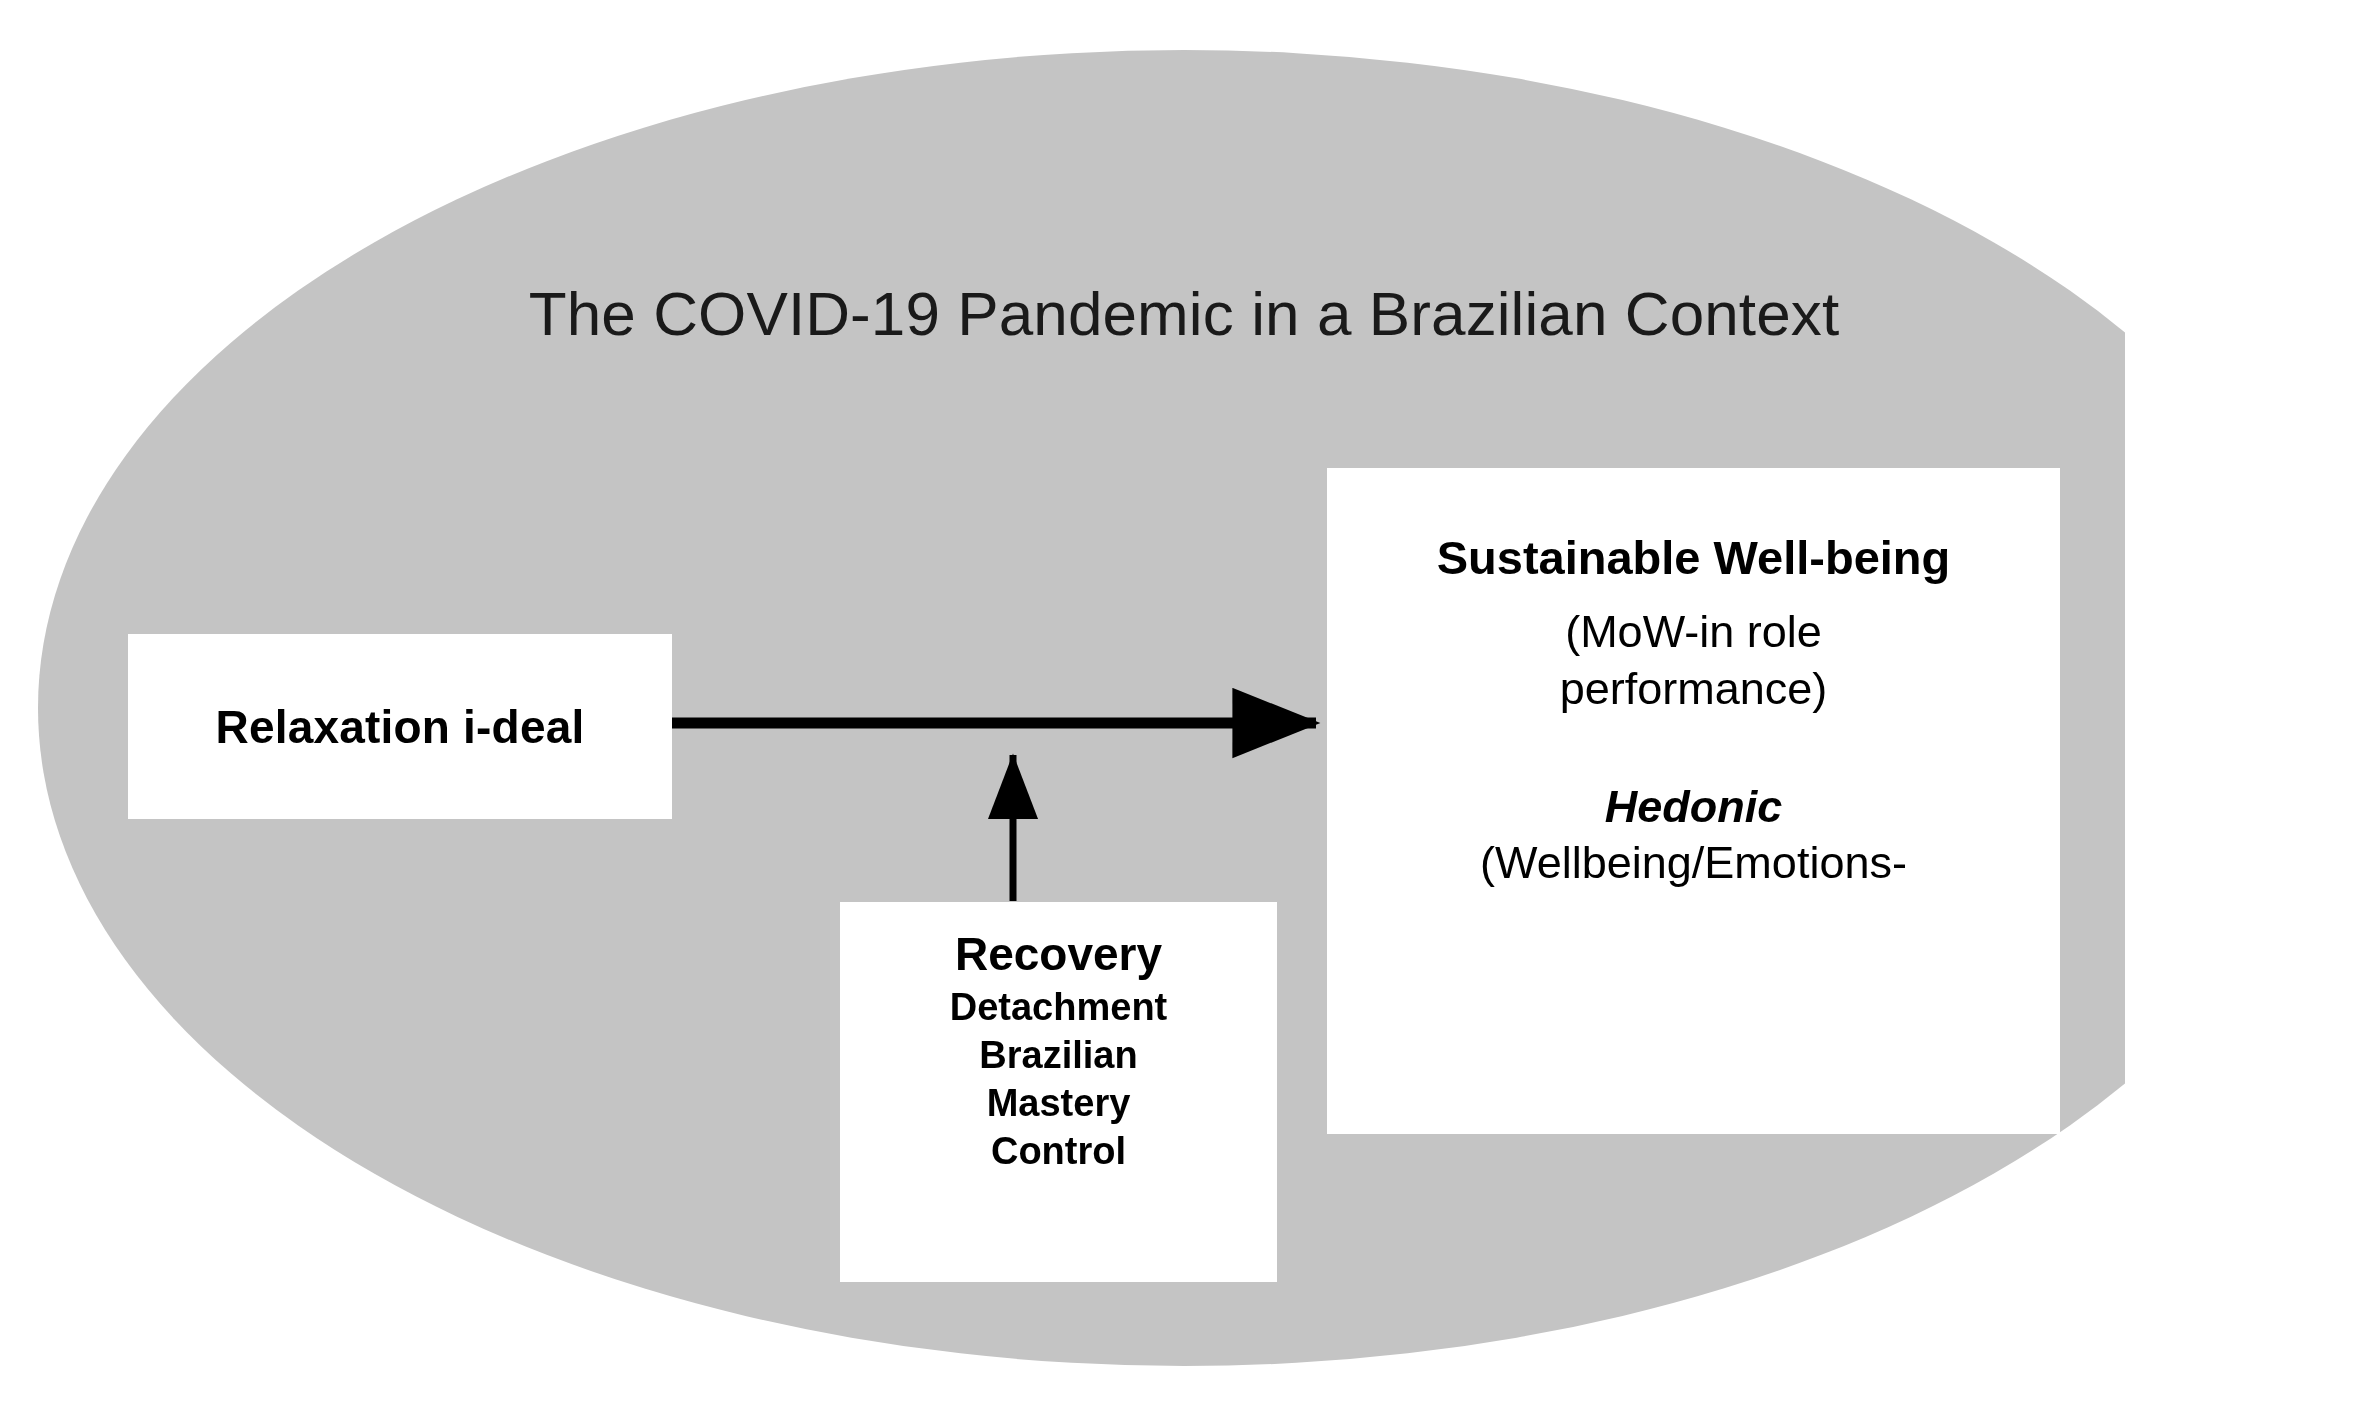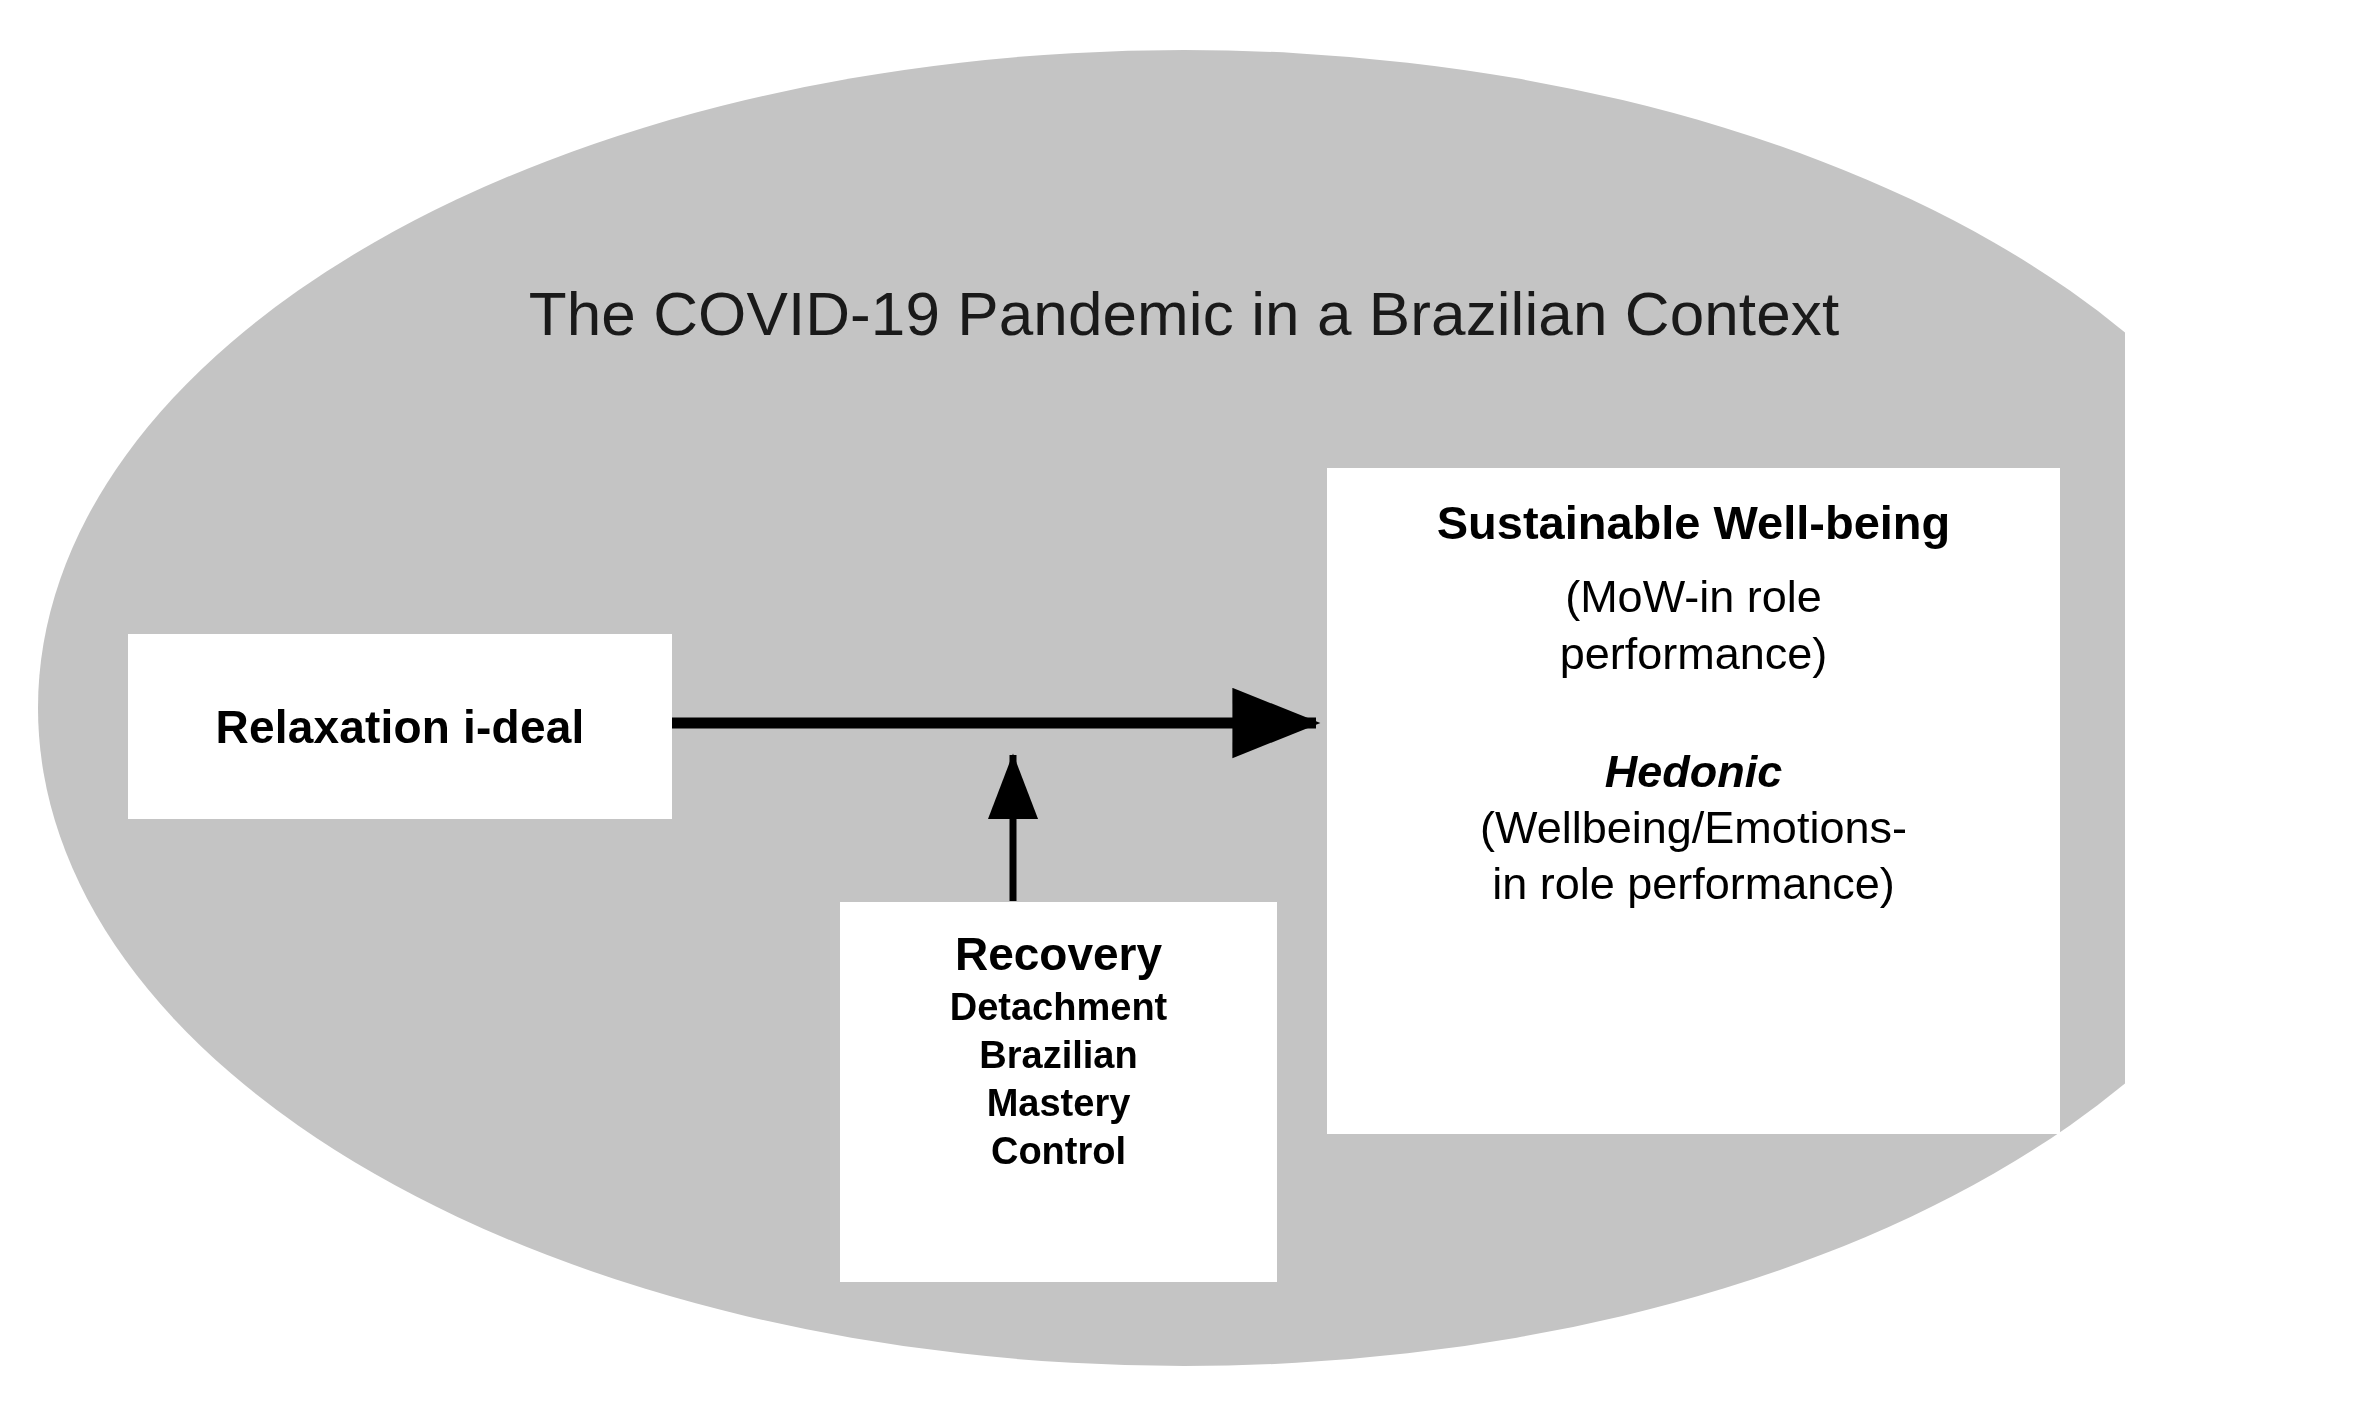--- a/index.html
+++ b/index.html
@@ -82,21 +82,21 @@
     font-weight: 700;
     line-height: 1.26;
   }
   
   #box-wellbeing {
     left: 1327px;
     top: 468px;
     width: 733px;
     height: 666px;
     justify-content: flex-start;
-    padding-top: 27px;
+    padding-top: 62px;
   }
   #box-wellbeing .box-title {
     font-size: 47px;
     font-weight: bold;
     line-height: 1.2;
     margin-bottom: 18px;
   }
   #box-wellbeing .sub-head {
     font-size: 45px;
     font-weight: bold;
@@ -158,16 +158,15 @@
   <div class="node-box" id="box-wellbeing">
     <div class="box-title">Sustainable Well-being</div>
 
     <div class="sub-body">(MoW-in role</div>
     <div class="sub-body">performance)</div>
 
     <div class="group-gap"></div>
 
     <div class="sub-head">Hedonic</div>
     <div class="sub-body">(Wellbeing/Emotions-</div>
-    <div class="sub-body">in role performance)</div>
   </div>
 
 </div>
 
 </body></html>

